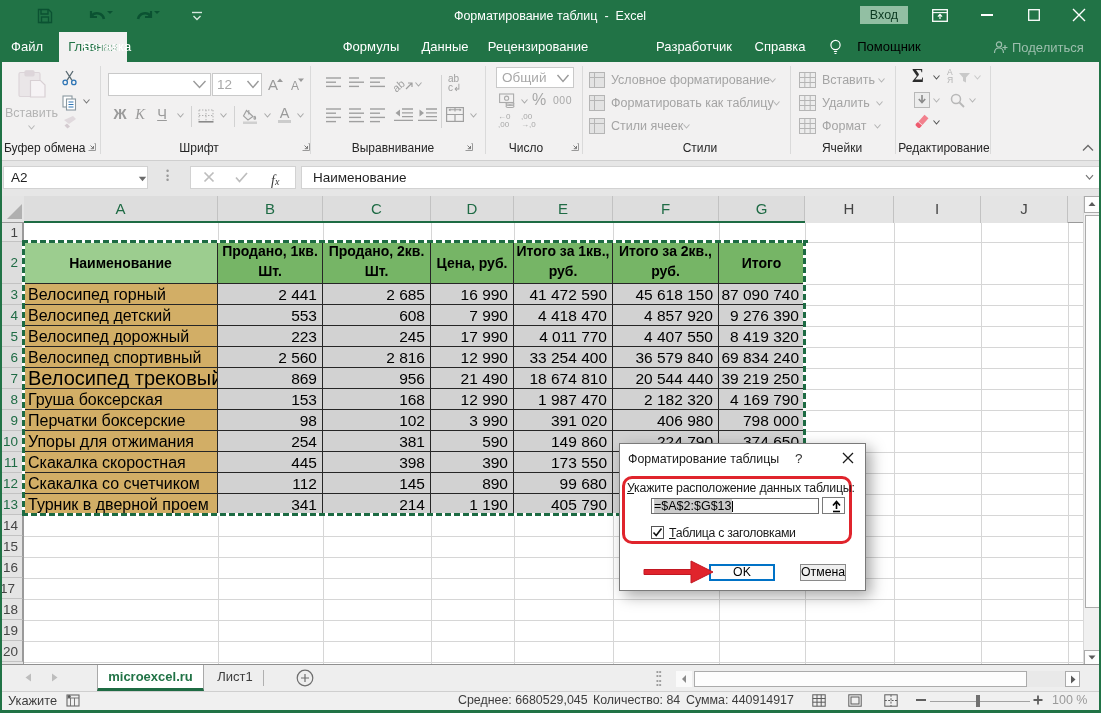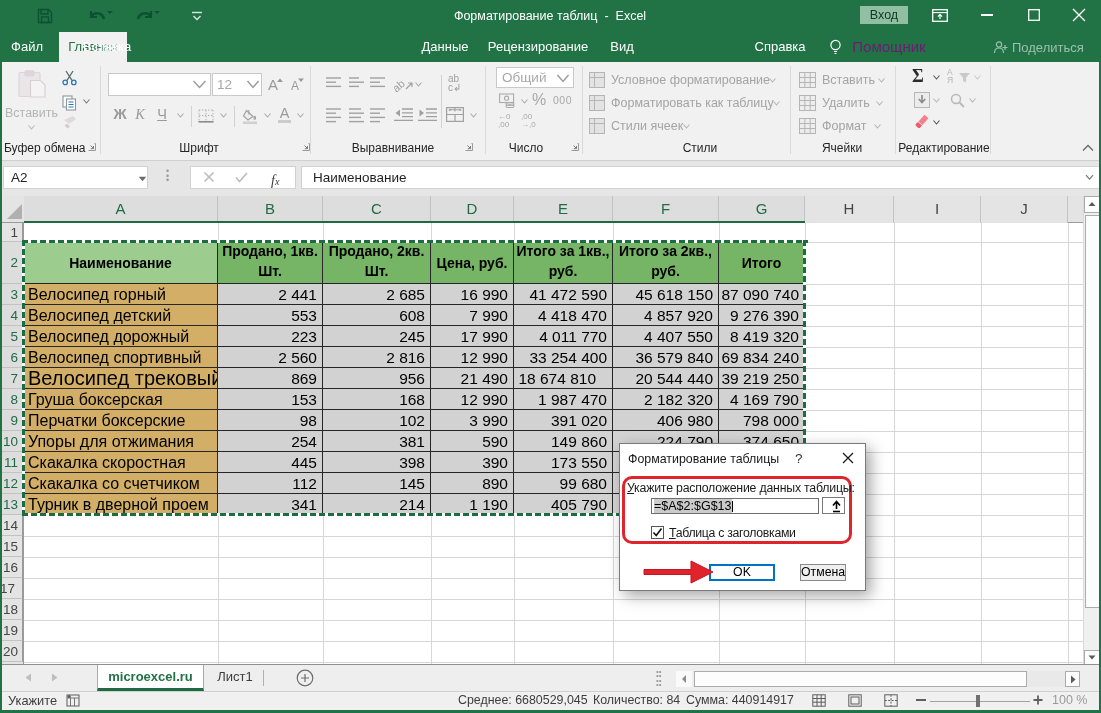--- a/index.html
+++ b/index.html
@@ -39,25 +39,26 @@
 <svg style="position:absolute;left:1028px;top:9px" width="12" height="12" viewBox="0 0 12 12">
       <rect x="0.7" y="0.7" width="10.6" height="10.6" fill="none" stroke="#fff" stroke-width="1.3"></rect>
     </svg>
 <svg style="position:absolute;left:1072px;top:8px" width="14" height="14" viewBox="0 0 14 14">
       <path d="M1 1 L13 13 M13 1 L1 13" stroke="#fff" stroke-width="1.4"></path>
     </svg>
 <div style="position:absolute;left:0px;top:32px;width:1101px;height:30px;background:#217346;"></div>
 <div style="position:absolute;left:59px;top:32px;width:68px;height:30px;background:#f2f1f1;color:#217346;font-size:13px;text-align:center;line-height:30px;">Главная</div>
 <div style="position:absolute;left:-53px;top:32px;width:160px;height:30px;color:#fff;font-size:13px;text-align:center;line-height:30px;">Файл</div>
 <div style="position:absolute;left:83px;top:32px;width:160px;height:30px;color:#fff;font-size:13px;text-align:left;line-height:30px;">Вставка</div>
+<div style="position:absolute;left:291px;top:32px;width:160px;height:30px;color:#fff;font-size:13px;text-align:center;line-height:30px;">Формулы</div>
 <div style="position:absolute;left:365px;top:32px;width:160px;height:30px;color:#fff;font-size:13px;text-align:center;line-height:30px;">Данные</div>
 <div style="position:absolute;left:458px;top:32px;width:160px;height:30px;color:#fff;font-size:13px;text-align:center;line-height:30px;">Рецензирование</div>
-<div style="position:absolute;left:542px;top:32px;width:160px;height:30px;color:#fff;font-size:13px;text-align:center;line-height:30px;">Вид</div>
+<div style="position:absolute;left:614px;top:32px;width:160px;height:30px;color:#fff;font-size:13px;text-align:center;line-height:30px;">Разработчик</div>
 <div style="position:absolute;left:700px;top:32px;width:160px;height:30px;color:#fff;font-size:13px;text-align:center;line-height:30px;">Справка</div>
-<div style="position:absolute;left:809px;top:32px;width:160px;height:30px;color:#701a75;font-size:15px;text-align:center;line-height:30px;">Помощник</div>
+<div style="position:absolute;left:809px;top:32px;width:160px;height:30px;color:#000000;font-size:13px;text-align:center;line-height:30px;">Помощник</div>
 <svg style="position:absolute;left:828px;top:39px" width="15" height="17" viewBox="0 0 15 17">
       <g fill="none" stroke="#fff" stroke-width="1.2">
         <circle cx="7.5" cy="6" r="4.6"></circle>
         <path d="M5.7 10.5 h3.6 M5.9 12.5 h3.2 M6.5 14.5 h2"></path>
       </g>
     </svg>
 <svg style="position:absolute;left:993px;top:40px" width="15" height="15" viewBox="0 0 15 15">
       <g fill="none" stroke="#9dbfae" stroke-width="1.2">
         <circle cx="6" cy="4.5" r="2.6"></circle>
         <path d="M1.5 13 c0-3.2 2-5 4.5-5 s4.5 1.8 4.5 5"></path>
@@ -520,21 +521,21 @@
 <div style="position:absolute;left:218px;top:347px;width:105px;height:21px;background:#d2d2d2;border-right:1px solid #262626;border-bottom:1px solid #262626;color:#000;font-size:15.5px;overflow:hidden;white-space:nowrap;text-align:right;padding-right:5px;line-height:21px;">2 560</div>
 <div style="position:absolute;left:323px;top:347px;width:108px;height:21px;background:#d2d2d2;border-right:1px solid #262626;border-bottom:1px solid #262626;color:#000;font-size:15.5px;overflow:hidden;white-space:nowrap;text-align:right;padding-right:5px;line-height:21px;">2 816</div>
 <div style="position:absolute;left:431px;top:347px;width:83px;height:21px;background:#d2d2d2;border-right:1px solid #262626;border-bottom:1px solid #262626;color:#000;font-size:15.5px;overflow:hidden;white-space:nowrap;text-align:right;padding-right:5px;line-height:21px;">12 990</div>
 <div style="position:absolute;left:514px;top:347px;width:99px;height:21px;background:#d2d2d2;border-right:1px solid #262626;border-bottom:1px solid #262626;color:#000;font-size:15.5px;overflow:hidden;white-space:nowrap;text-align:right;padding-right:5px;line-height:21px;">33 254 400</div>
 <div style="position:absolute;left:613px;top:347px;width:106px;height:21px;background:#d2d2d2;border-right:1px solid #262626;border-bottom:1px solid #262626;color:#000;font-size:15.5px;overflow:hidden;white-space:nowrap;text-align:right;padding-right:5px;line-height:21px;">36 579 840</div>
 <div style="position:absolute;left:719px;top:347px;width:86px;height:21px;background:#d2d2d2;border-right:1px solid #262626;border-bottom:1px solid #262626;color:#000;font-size:15.5px;overflow:hidden;white-space:nowrap;text-align:right;padding-right:5px;line-height:21px;">69 834 240</div>
 <div style="position:absolute;left:24px;top:368px;width:194px;height:21px;background:#d2ae66;border-right:1px solid #262626;border-bottom:1px solid #262626;color:#000;font-size:20px;overflow:hidden;white-space:nowrap;text-align:left;padding-left:4px;line-height:21px;">Велосипед трековый</div>
 <div style="position:absolute;left:218px;top:368px;width:105px;height:21px;background:#d2d2d2;border-right:1px solid #262626;border-bottom:1px solid #262626;color:#000;font-size:15.5px;overflow:hidden;white-space:nowrap;text-align:right;padding-right:5px;line-height:21px;">869</div>
 <div style="position:absolute;left:323px;top:368px;width:108px;height:21px;background:#d2d2d2;border-right:1px solid #262626;border-bottom:1px solid #262626;color:#000;font-size:15.5px;overflow:hidden;white-space:nowrap;text-align:right;padding-right:5px;line-height:21px;">956</div>
 <div style="position:absolute;left:431px;top:368px;width:83px;height:21px;background:#d2d2d2;border-right:1px solid #262626;border-bottom:1px solid #262626;color:#000;font-size:15.5px;overflow:hidden;white-space:nowrap;text-align:right;padding-right:5px;line-height:21px;">21 490</div>
-<div style="position:absolute;left:514px;top:368px;width:99px;height:21px;background:#d2d2d2;border-right:1px solid #262626;border-bottom:1px solid #262626;color:#000;font-size:15.5px;overflow:hidden;white-space:nowrap;text-align:right;padding-right:16px;line-height:21px;">18 674 810</div>
+<div style="position:absolute;left:514px;top:368px;width:99px;height:21px;background:#d2d2d2;border-right:1px solid #262626;border-bottom:1px solid #262626;color:#000;font-size:15.5px;overflow:hidden;white-space:nowrap;text-align:right;padding-right:5px;line-height:21px;">18 674 810</div>
 <div style="position:absolute;left:613px;top:368px;width:106px;height:21px;background:#d2d2d2;border-right:1px solid #262626;border-bottom:1px solid #262626;color:#000;font-size:15.5px;overflow:hidden;white-space:nowrap;text-align:right;padding-right:5px;line-height:21px;">20 544 440</div>
 <div style="position:absolute;left:719px;top:368px;width:86px;height:21px;background:#d2d2d2;border-right:1px solid #262626;border-bottom:1px solid #262626;color:#000;font-size:15.5px;overflow:hidden;white-space:nowrap;text-align:right;padding-right:5px;line-height:21px;">39 219 250</div>
 <div style="position:absolute;left:24px;top:389px;width:194px;height:21px;background:#d2ae66;border-right:1px solid #262626;border-bottom:1px solid #262626;color:#000;font-size:16px;overflow:hidden;white-space:nowrap;text-align:left;padding-left:4px;line-height:21px;">Груша боксерская</div>
 <div style="position:absolute;left:218px;top:389px;width:105px;height:21px;background:#d2d2d2;border-right:1px solid #262626;border-bottom:1px solid #262626;color:#000;font-size:15.5px;overflow:hidden;white-space:nowrap;text-align:right;padding-right:5px;line-height:21px;">153</div>
 <div style="position:absolute;left:323px;top:389px;width:108px;height:21px;background:#d2d2d2;border-right:1px solid #262626;border-bottom:1px solid #262626;color:#000;font-size:15.5px;overflow:hidden;white-space:nowrap;text-align:right;padding-right:5px;line-height:21px;">168</div>
 <div style="position:absolute;left:431px;top:389px;width:83px;height:21px;background:#d2d2d2;border-right:1px solid #262626;border-bottom:1px solid #262626;color:#000;font-size:15.5px;overflow:hidden;white-space:nowrap;text-align:right;padding-right:5px;line-height:21px;">12 990</div>
 <div style="position:absolute;left:514px;top:389px;width:99px;height:21px;background:#d2d2d2;border-right:1px solid #262626;border-bottom:1px solid #262626;color:#000;font-size:15.5px;overflow:hidden;white-space:nowrap;text-align:right;padding-right:5px;line-height:21px;">1 987 470</div>
 <div style="position:absolute;left:613px;top:389px;width:106px;height:21px;background:#d2d2d2;border-right:1px solid #262626;border-bottom:1px solid #262626;color:#000;font-size:15.5px;overflow:hidden;white-space:nowrap;text-align:right;padding-right:5px;line-height:21px;">2 182 320</div>
 <div style="position:absolute;left:719px;top:389px;width:86px;height:21px;background:#d2d2d2;border-right:1px solid #262626;border-bottom:1px solid #262626;color:#000;font-size:15.5px;overflow:hidden;white-space:nowrap;text-align:right;padding-right:5px;line-height:21px;">4 169 790</div>
 <div style="position:absolute;left:24px;top:410px;width:194px;height:21px;background:#d2ae66;border-right:1px solid #262626;border-bottom:1px solid #262626;color:#000;font-size:16px;overflow:hidden;white-space:nowrap;text-align:left;padding-left:4px;line-height:21px;">Перчатки боксерские</div>

